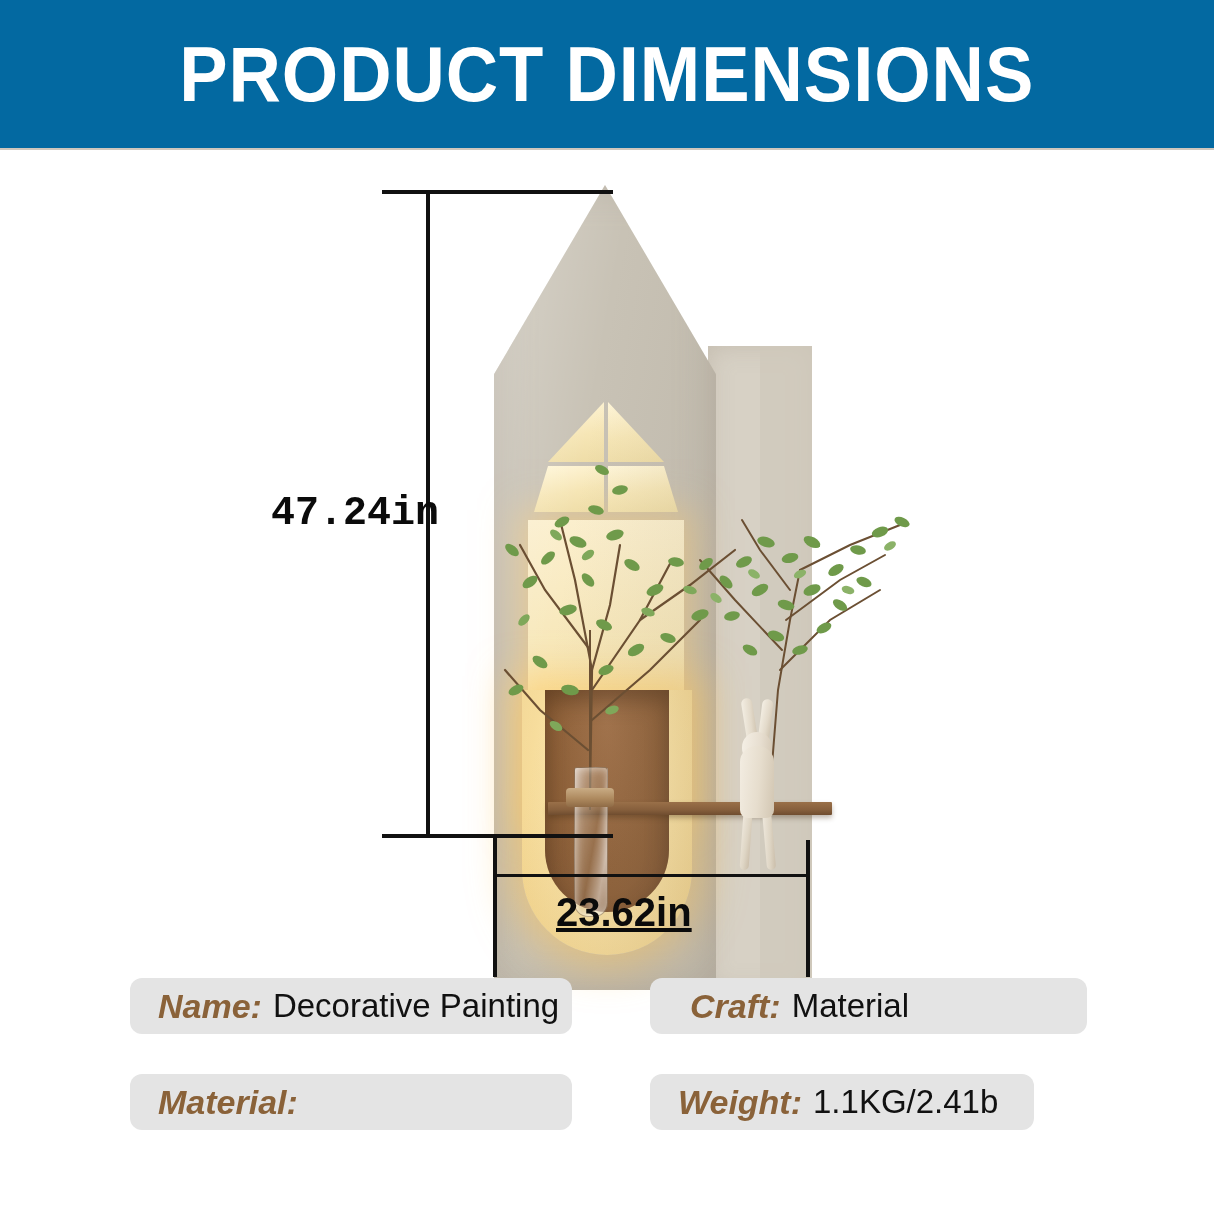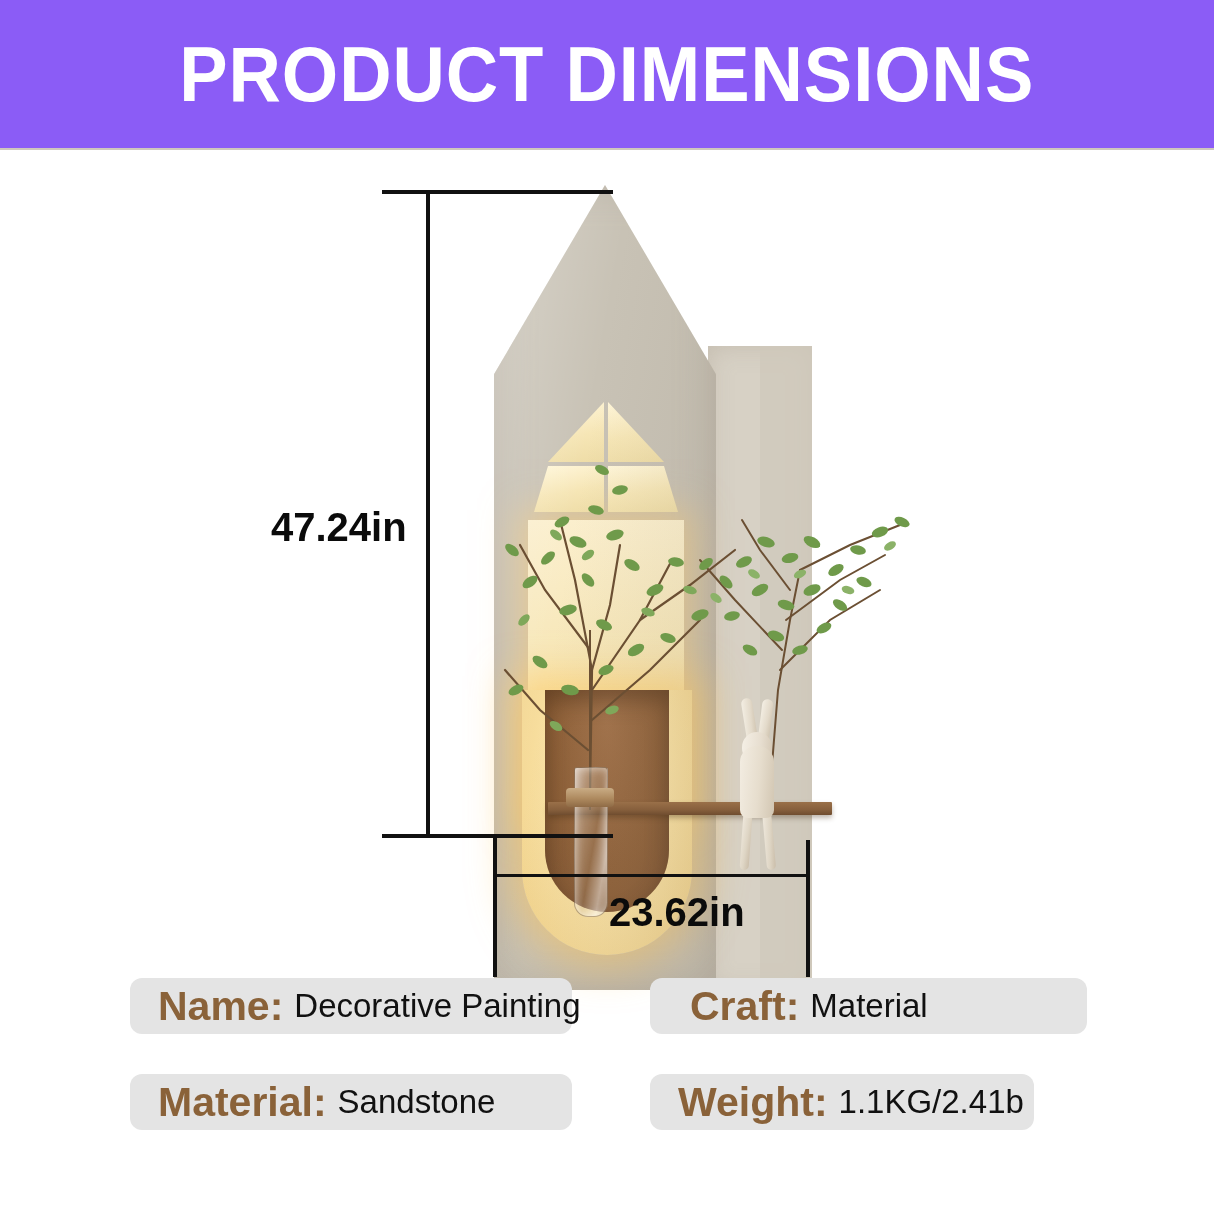--- a/index.html
+++ b/index.html
@@ -16,21 +16,21 @@
     font-family: "Liberation Sans", sans-serif;
     -webkit-font-smoothing: antialiased;
   }
 
   
   .banner {
     position: absolute;
     left: 0; top: 0;
     width: 1214px;
     height: 148px;
-    background: #8b5cf6;
+    background: #0369a1;
     display: flex;
     align-items: center;
     justify-content: center;
   }
   .banner-title {
     color: #ffffff;
     font-family: "Liberation Sans Narrow", "Liberation Sans", sans-serif;
     font-weight: bold;
     font-size: 78px;
     letter-spacing: 1px;
@@ -224,39 +224,40 @@
 
   .dim-label {
     position: absolute;
     color: #0b0b0b;
     font-family: "Liberation Sans Narrow", "Liberation Sans", sans-serif;
     font-weight: bold;
     font-size: 40px;
     letter-spacing: 0px;
     white-space: nowrap;
   }
-  .dim-label-v { left: 271px; top: 355px; }
-  .dim-label-h { left: 609px; top: 740px; }
+  .dim-label-v { left: 271px; top: 341px; font-family: Liberation Mono, monospace; }
+  .dim-label-h { left: 556px; top: 740px; text-decoration: underline; }
 
   
   .spec {
     position: absolute;
     background: #E4E4E4;
     border-radius: 12px;
     display: flex;
     align-items: center;
     box-sizing: border-box;
     padding-left: 28px;
   }
   .spec-label {
     color: #8A6239;
     font-family: "Liberation Sans Narrow", "Liberation Sans", sans-serif;
     font-weight: bold;
-    font-size: 41px;
+    font-size: 34px;
     white-space: nowrap;
+    font-style: italic;
   }
   .spec-value {
     color: #111111;
     font-family: "Liberation Sans Narrow", "Liberation Sans", sans-serif;
     font-weight: normal;
     font-size: 33px;
     margin-left: 11px;
     white-space: nowrap;
   }
 
@@ -404,19 +405,18 @@
   <span class="spec-value">Decorative Painting</span>
 </div>
 
 <div class="spec" id="spec-craft">
   <span class="spec-label">Craft:</span>
   <span class="spec-value">Material</span>
 </div>
 
 <div class="spec" id="spec-material">
   <span class="spec-label">Material:</span>
-  <span class="spec-value">Sandstone</span>
 </div>
 
 <div class="spec" id="spec-weight">
   <span class="spec-label">Weight:</span>
   <span class="spec-value">1.1KG/2.41b</span>
 </div>
 
 </body></html>

